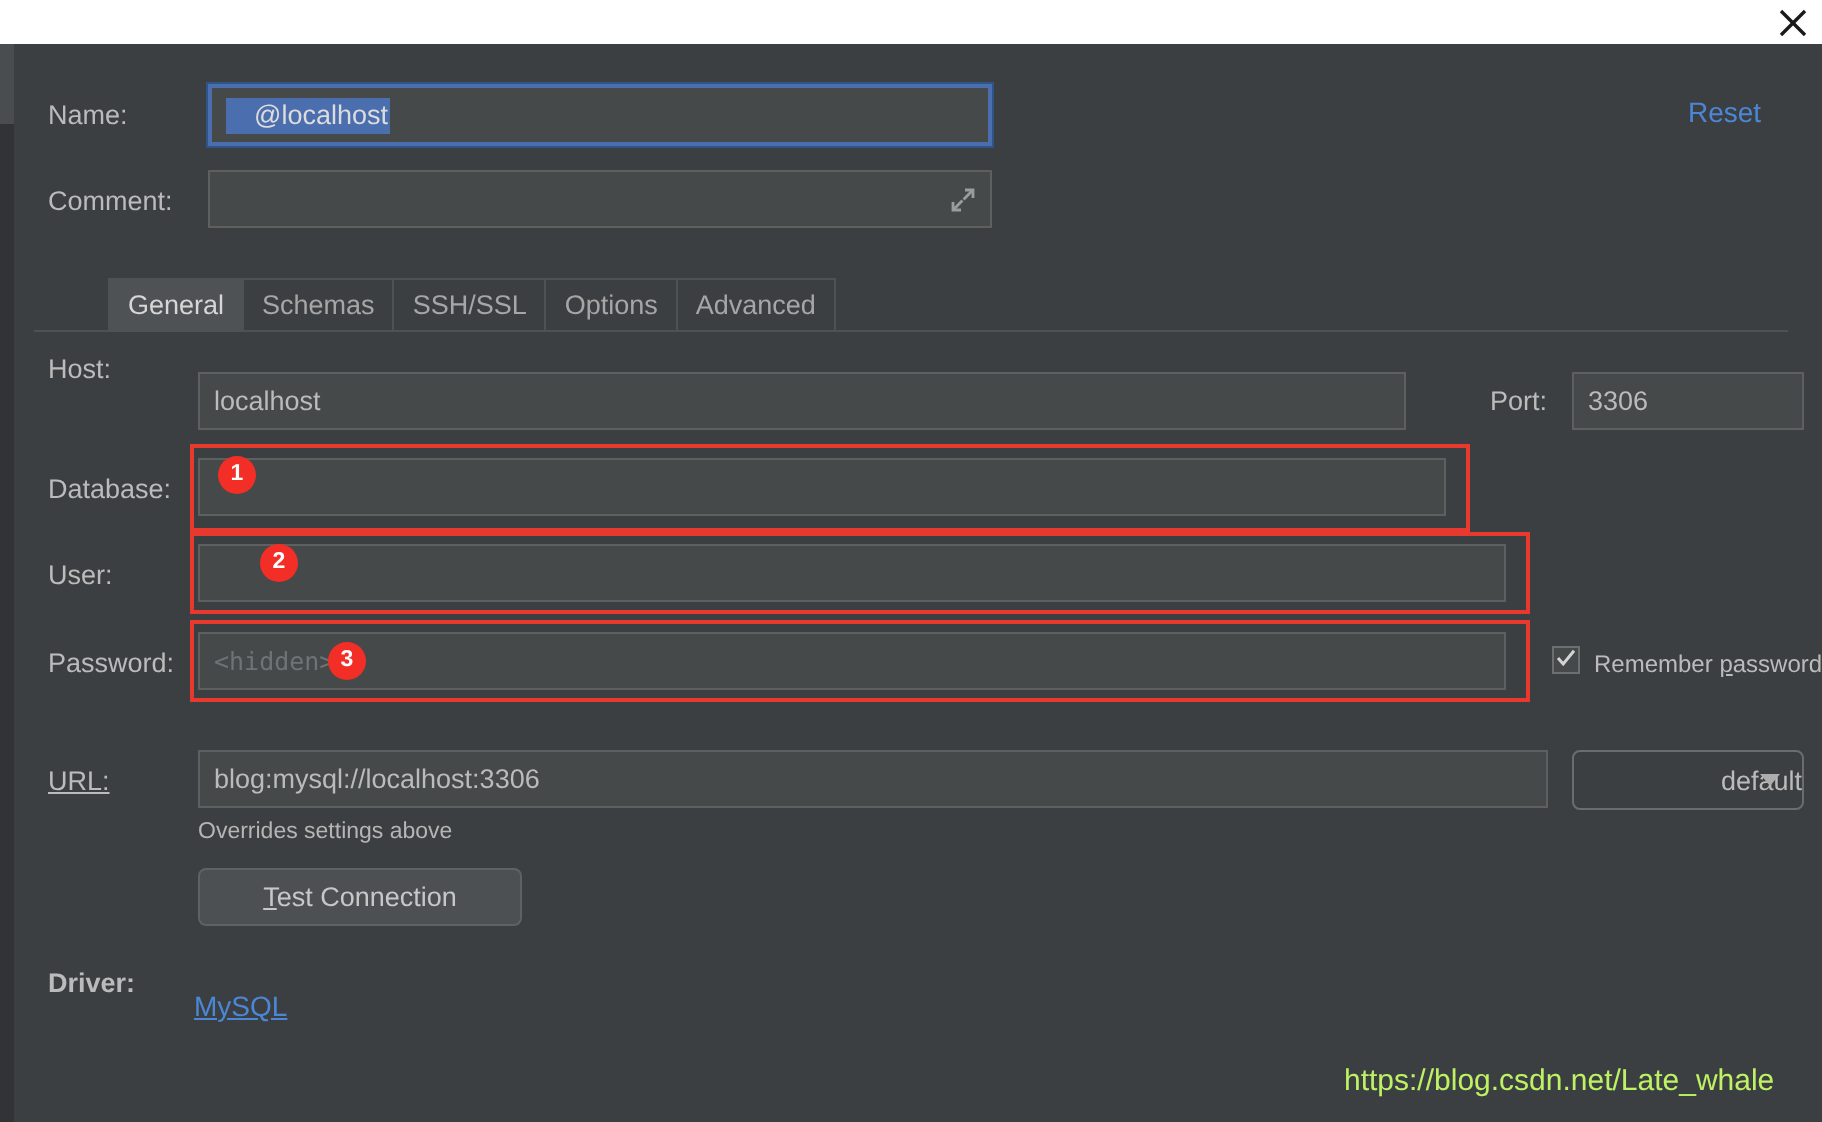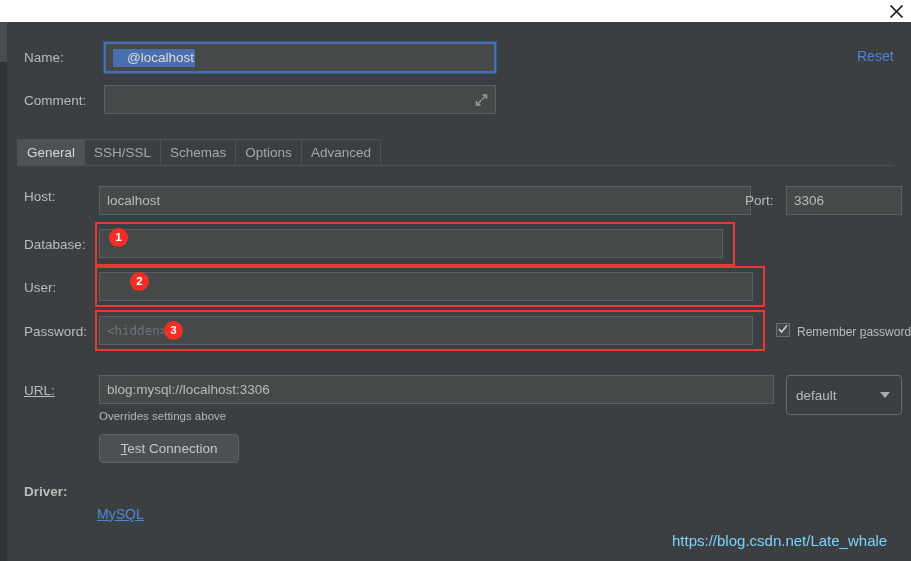--- a/index.html
+++ b/index.html
@@ -115,20 +115,21 @@
     border-bottom: none;
     background: #3c3f41;
     margin-right: -1px;
     cursor: pointer;
     display: flex;
     align-items: center;
   }
   .tab.active {
     background: #4e5254;
     color: #d6d6d6;
+    margin-left: 37px;
   }
   .tabs-underline {
     position: absolute;
     left: 17px; top: 165px;
     width: 877px; height: 1px;
     background: #4e5254;
   }
 
   
   .expand-icon {
@@ -219,21 +220,21 @@
   }
 
   .hint {
     position: absolute;
     font-size: 11.5px;
     color: #b5b5b5;
   }
   .watermark {
     position: absolute;
     font-size: 15px;
-    color: #7dd3fc;
+    color: #bef264;
     white-space: nowrap;
   }
 </style>
 </head>
 <body>
 
 <div id="root">
 
   <div class="titlebar">
     <div class="close-btn">
@@ -244,21 +245,21 @@
         </svg>
       </span>
     </div>
   </div>
 
   <div class="left-strip"></div>
   <div class="left-strip-hl"></div>
 
   <div class="panel"></div>
 
-  <div class="link" style="left:844px; top:48px;margin-left:13px;">Reset</div>
+  <div class="link" style="left:844px; top:48px;">Reset</div>
 
   <div class="lbl" style="left:24px; top:50px;text-align:center;">Name:</div>
   <div class="field focused" style="left:104px; top:42px; width:392px; height:31px;">
     <span class="sel-text">@localhost</span>
   </div>
 
   <div class="lbl" style="left:24px; top:93px;">Comment:</div>
   <div class="field" style="left:104px; top:85px; width:392px; height:29px;">
     <span></span>
     <span class="expand-icon">
@@ -269,36 +270,36 @@
         <line x1="1.8" y1="11.2" x2="6.2" y2="6.8" stroke="#9a9d9e" stroke-width="1.4"></line>
       </svg>
     </span>
   </div>
 
   <div class="tabs">
     <div class="tab active">
       <span>General</span>
     </div>
     <div class="tab">
+      <span>Schemas</span>
+    </div>
+    <div class="tab">
       <span>SSH/SSL</span>
-    </div>
-    <div class="tab">
-      <span>Schemas</span>
     </div>
     <div class="tab">
       <span>Options</span>
     </div>
     <div class="tab">
       <span>Advanced</span>
     </div>
   </div>
   <div class="tabs-underline"></div>
 
-  <div class="lbl" style="left:24px; top:189px;">Host:</div>
-  <div class="field" style="left:99px; top:186px; width:652px; height:29px;">
+  <div class="lbl" style="left:24px; top:177px;">Host:</div>
+  <div class="field" style="left:99px; top:186px; width:604px; height:29px;">
     <span>localhost</span>
   </div>
   <div class="lbl" style="left:745px; top:193px;">Port:</div>
   <div class="field" style="left:786px; top:186px; width:116px; height:29px;">
     <span>3306</span>
   </div>
 
   <div class="lbl" style="left:24px; top:237px;">Database:</div>
   <div class="field" style="left:99px; top:229px; width:624px; height:29px;">
     <span></span>
@@ -328,28 +329,28 @@
     </span>
   </div>
   <div class="cb-label" style="left:797px; top:325px;">
     <span>Remember </span><span class="u">p</span><span>assword</span>
   </div>
 
   <div class="lbl" style="left:24px; top:383px;text-decoration:underline;">URL:</div>
   <div class="field" style="left:99px; top:375px; width:675px; height:29px;">
     <span>blog:mysql://localhost:3306</span>
   </div>
-  <div class="combo" style="left:786px; top:375px; width:116px; height:40px;">
+  <div class="combo" style="left:786px; top:375px; width:116px; height:30px;justify-content:flex-end;">
     <span>default</span>
     <span class="combo-arrow"></span>
   </div>
   <div class="hint" style="left:99px; top:410px;">Overrides settings above</div>
 
-  <div class="btn" style="left:99px; top:434px; width:140px; height:29px;">
+  <div class="btn" style="left:99px; top:434px; width:162px; height:29px;">
     <span><span class="u">T</span><span>est Connection</span></span>
   </div>
 
   <div class="lbl" style="left:24px; top:484px;font-weight:bold;">Driver:</div>
-  <div class="link" style="left:97px; top:506px;text-decoration:underline;">MySQL</div>
+  <div class="link" style="left:97px; top:495px;text-decoration:underline;">MySQL</div>
 
   <div class="watermark" style="left:672px; top:532px;">https://blog.csdn.net/Late_whale</div>
 
 </div>
 
 </body></html>

